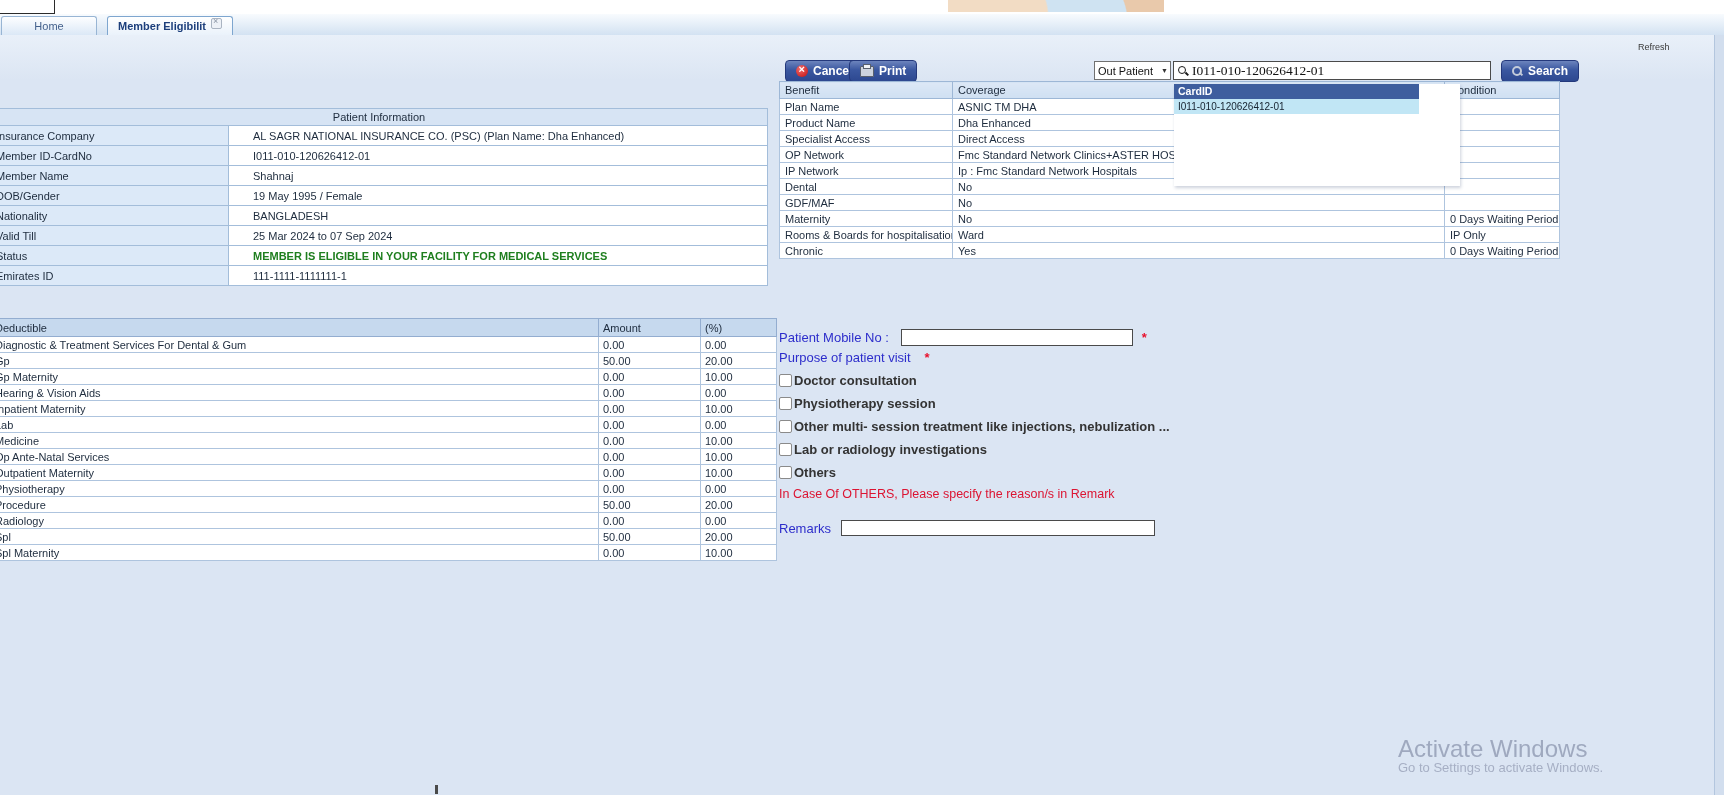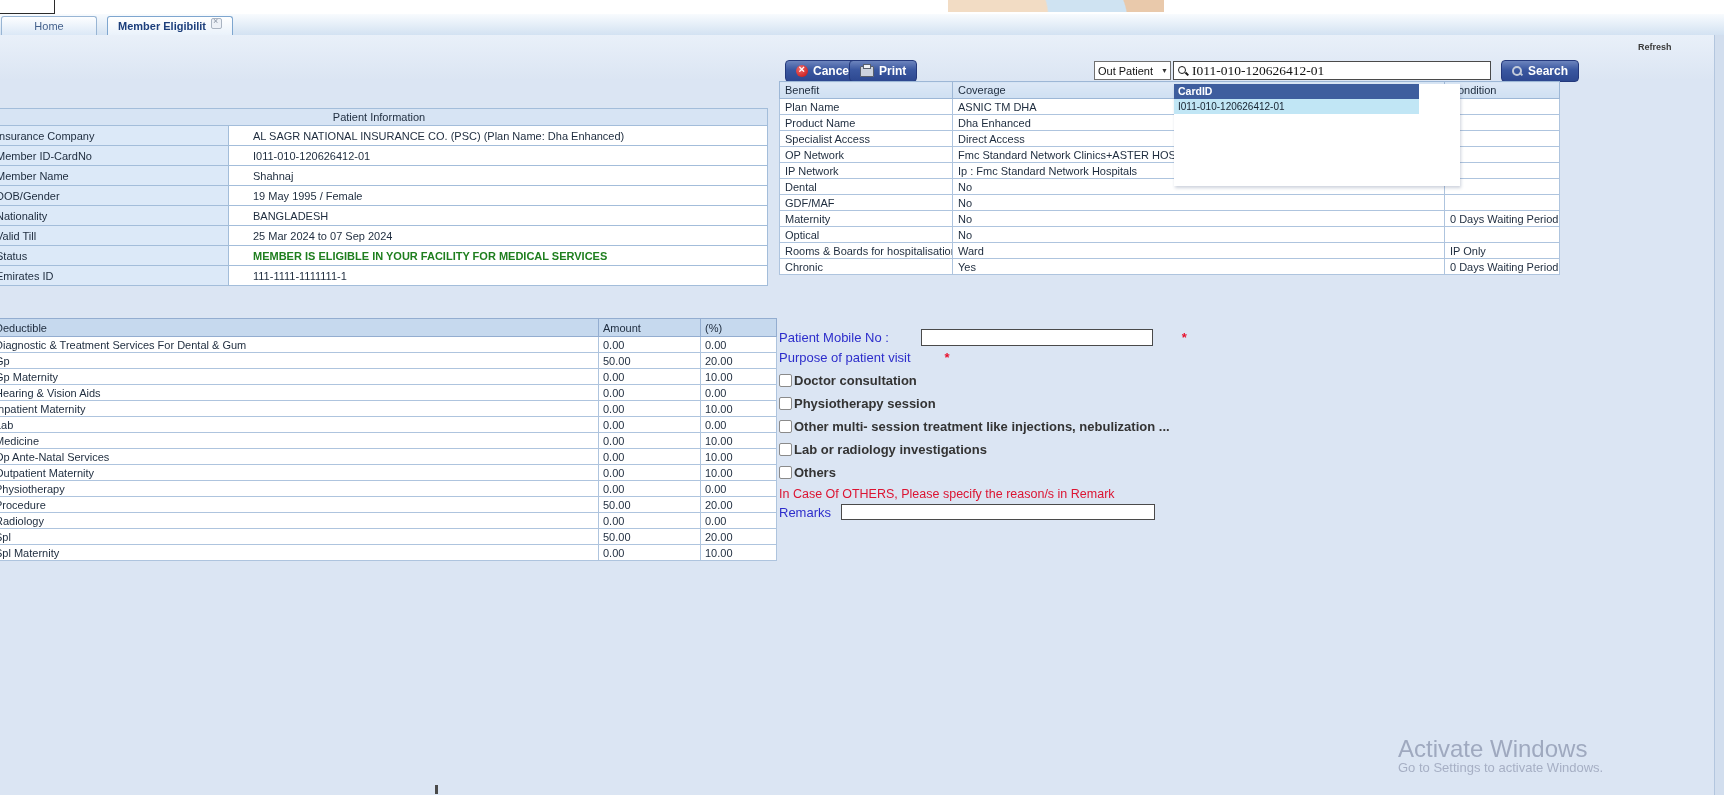--- a/index.html
+++ b/index.html
@@ -28,21 +28,21 @@
   .tab.home{left:1px;width:74px;}
   .tab.active{left:107px;background:linear-gradient(#ffffff,#eaf2fb);color:#1c3e7b;font-weight:bold;
     border-color:#7ea6cf;}
   .tab-close{display:inline-block;width:9px;height:9px;margin-left:5px;margin-top:-6px;
     background:#edf1f7;border:1px solid #aab4c2;border-radius:2px;position:relative;}
   .tab-close::before{content:"\00d7";position:absolute;left:1px;top:-3px;font-size:9px;color:#8a94a4;font-weight:normal;}
 
   
   .content{position:absolute;left:0;top:35px;width:1724px;height:760px;
     background:linear-gradient(#e9f0f9,#dbe5f3 45px);}
-  .refresh{position:absolute;left:1638px;top:7px;font-size:9px;color:#3a3a3a;cursor:pointer;font-weight:bold;}
+  .refresh{position:absolute;left:1638px;top:7px;font-size:9px;color:#3a3a3a;cursor:pointer;}
 
   
   .btn{position:absolute;height:22px;display:inline-flex;align-items:center;gap:5px;padding:0 10px;
     border:1px solid #24397c;border-radius:4px;color:#fff;font-size:12px;font-weight:bold;
     background:linear-gradient(#6c84bd,#3a57a0 45%,#2d4890);cursor:pointer;box-sizing:border-box;}
   .btn-cancel{left:785px;top:25px;}
   .btn-print{left:849px;top:25px;}
   .btn-search{left:1501px;top:25px;}
   .ic-cancel{width:12px;height:12px;border-radius:50%;background:radial-gradient(circle at 35% 30%,#f26a6a,#c00f0f);
     position:relative;flex:0 0 auto;}
@@ -95,31 +95,31 @@
 
   
   .ded-table{position:absolute;left:-10px;top:283px;width:786px;}
   .ded-table th{background:#c6d9ee;font-weight:normal;text-align:left;font-size:11px;color:#1d2b3d;
     height:17px;padding:0 4px;border:1px solid #93add0;overflow:hidden;white-space:nowrap;}
   .ded-table td{background:#fff;font-size:11px;color:#1d2b3d;height:15px;padding:0 4px;
     border:1px solid #aec4de;overflow:hidden;white-space:nowrap;}
 
   
   .req-form{position:absolute;left:779px;top:294px;width:600px;}
-  .frm-row{display:flex;align-items:center;gap:20px;}
+  .frm-row{display:flex;align-items:center;}
   .lbl-blue{color:#2d2dcb;font-size:13px;}
   .req-star{color:#e8112d;font-size:13px;font-weight:bold;}
   .mobile-input{width:226px;height:15px;border:1px solid #4a4a4a;margin-left:12px;font-size:12px;padding:0 2px;}
   .purpose-row{margin-top:4px;}
   .purpose-row .req-star{margin-left:14px;}
   .cb-row{display:flex;align-items:center;margin-top:8px;cursor:pointer;}
   .cb{width:11px;height:11px;background:#fff;border:1px solid #8a8a8a;border-radius:2px;flex:0 0 auto;}
   .cb-label{font-size:13px;font-weight:bold;color:#333;margin-left:2px;white-space:nowrap;}
   .others-note{margin-top:7px;font-size:12.5px;color:#dc1432;}
-  .remarks-row{margin-top:3px;display:flex;align-items:center;}
+  .remarks-row{margin-top:19px;display:flex;align-items:center;}
   .remarks-input{width:308px;height:14px;border:1px solid #4a4a4a;margin-left:10px;font-size:12px;padding:0 2px;}
 
   
   .watermark1{position:absolute;left:1398px;top:700px;font-size:24px;color:#9fa9bf;}
   .watermark2{position:absolute;left:1398px;top:725px;font-size:13px;color:#a6afc4;}
   .scroll-strip{position:absolute;left:1714px;top:0;width:10px;height:760px;background:#d2deee;
     border-left:1px solid #b3c6de;}
   .artifact{position:absolute;left:435px;top:750px;width:3px;height:9px;background:#4a4a4a;}
 </style>
 </head>
@@ -214,25 +214,20 @@
         </tr>
           <tr>
           <td>GDF/MAF</td>
           <td>No</td>
           <td></td>
         </tr>
           <tr>
           <td>Maternity</td>
           <td>No</td>
           <td>0 Days Waiting Period</td>
-        </tr>
-          <tr>
-          <td>Optical</td>
-          <td>No</td>
-          <td></td>
         </tr>
           <tr>
           <td>Rooms &amp; Boards for hospitalisation</td>
           <td>Ward</td>
           <td>IP Only</td>
         </tr>
           <tr>
           <td>Chronic</td>
           <td>Yes</td>
           <td>0 Days Waiting Period</td>

